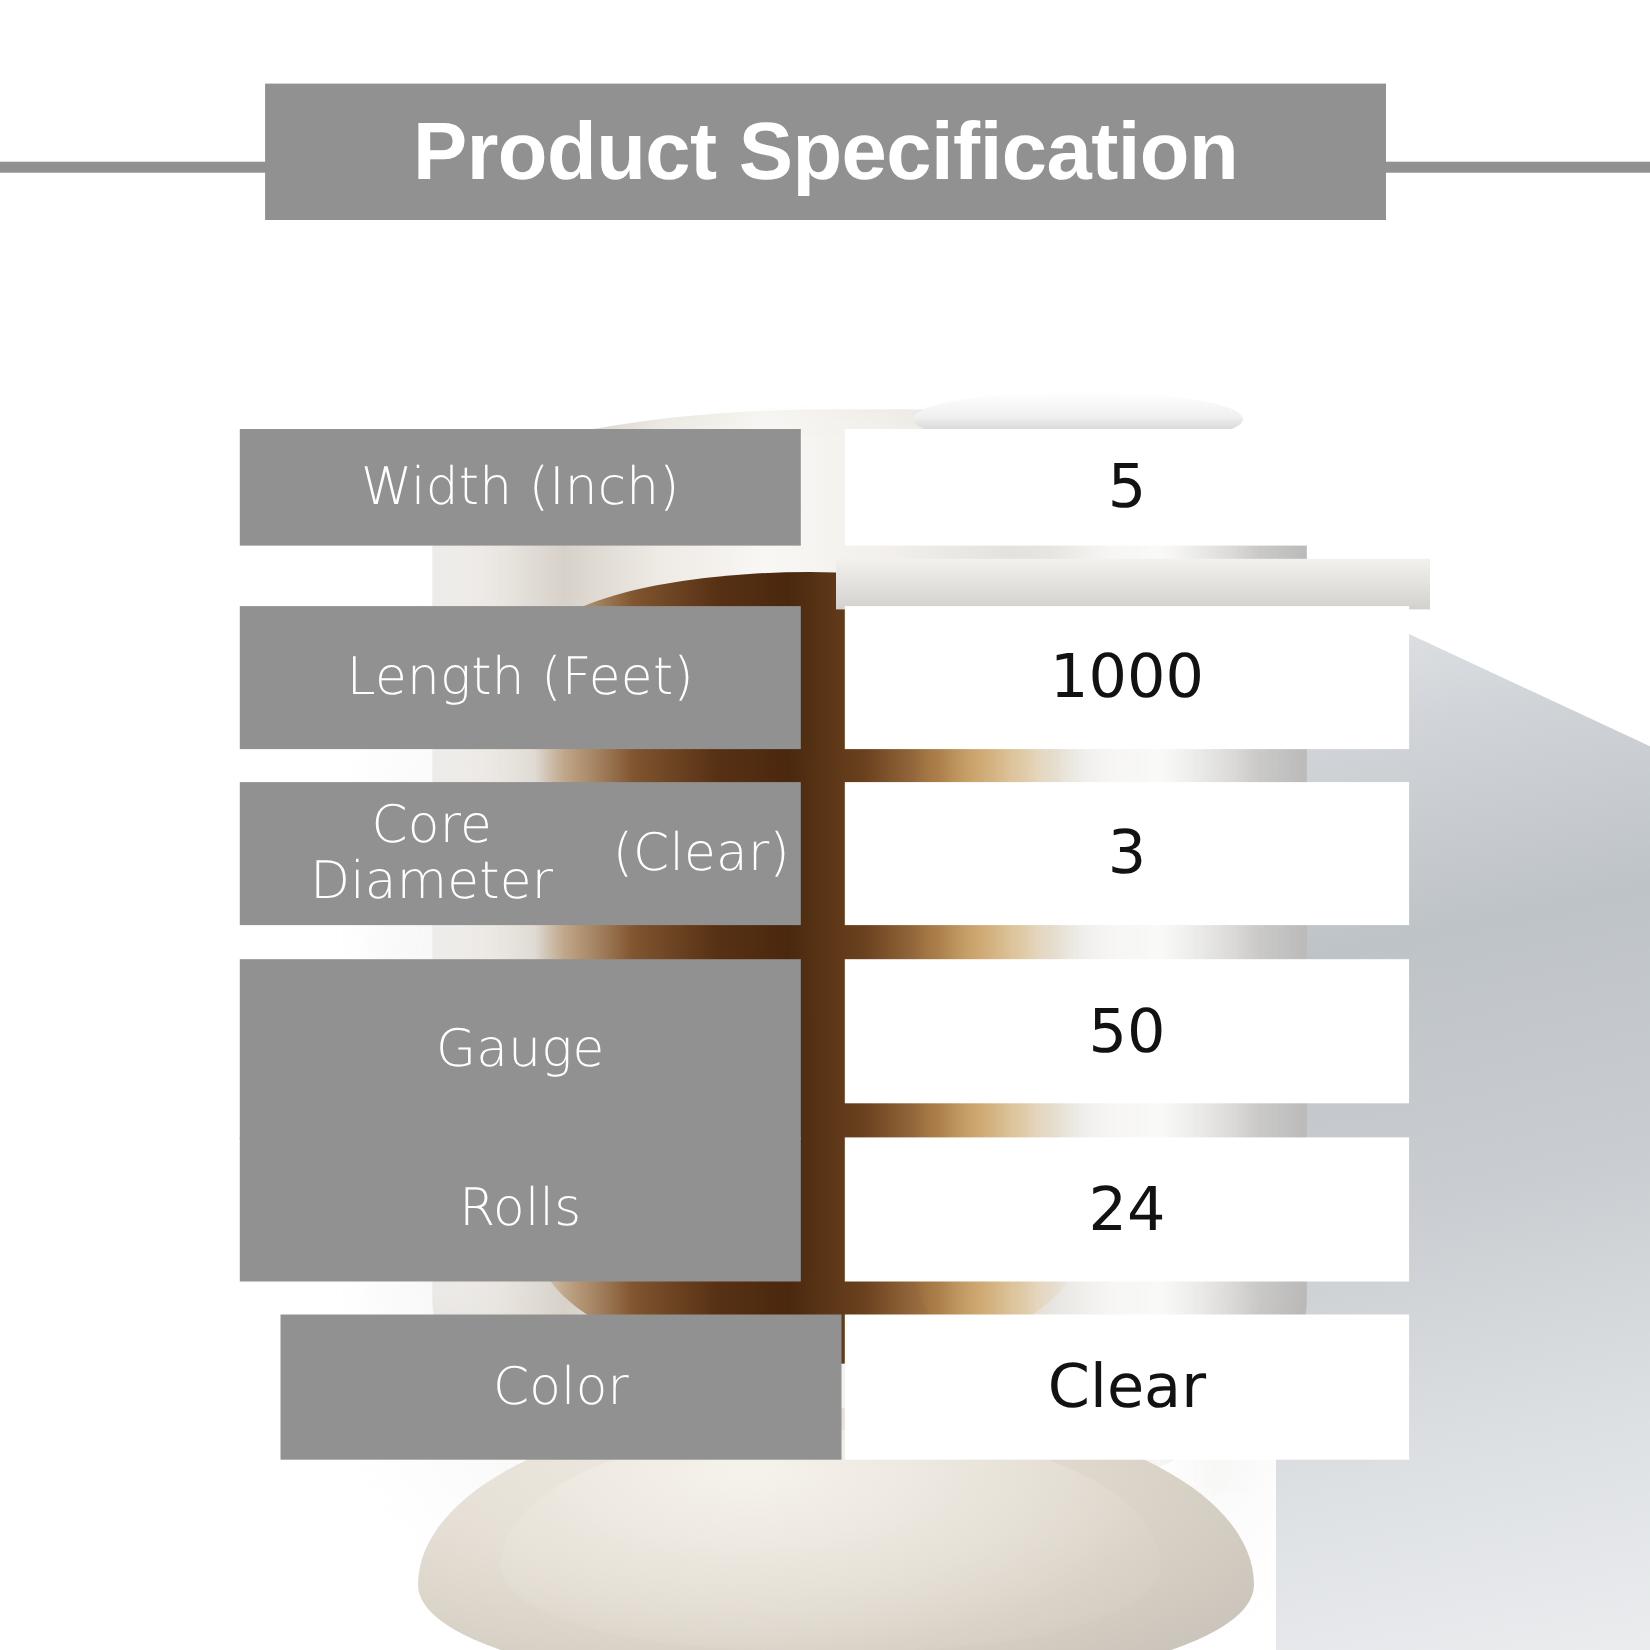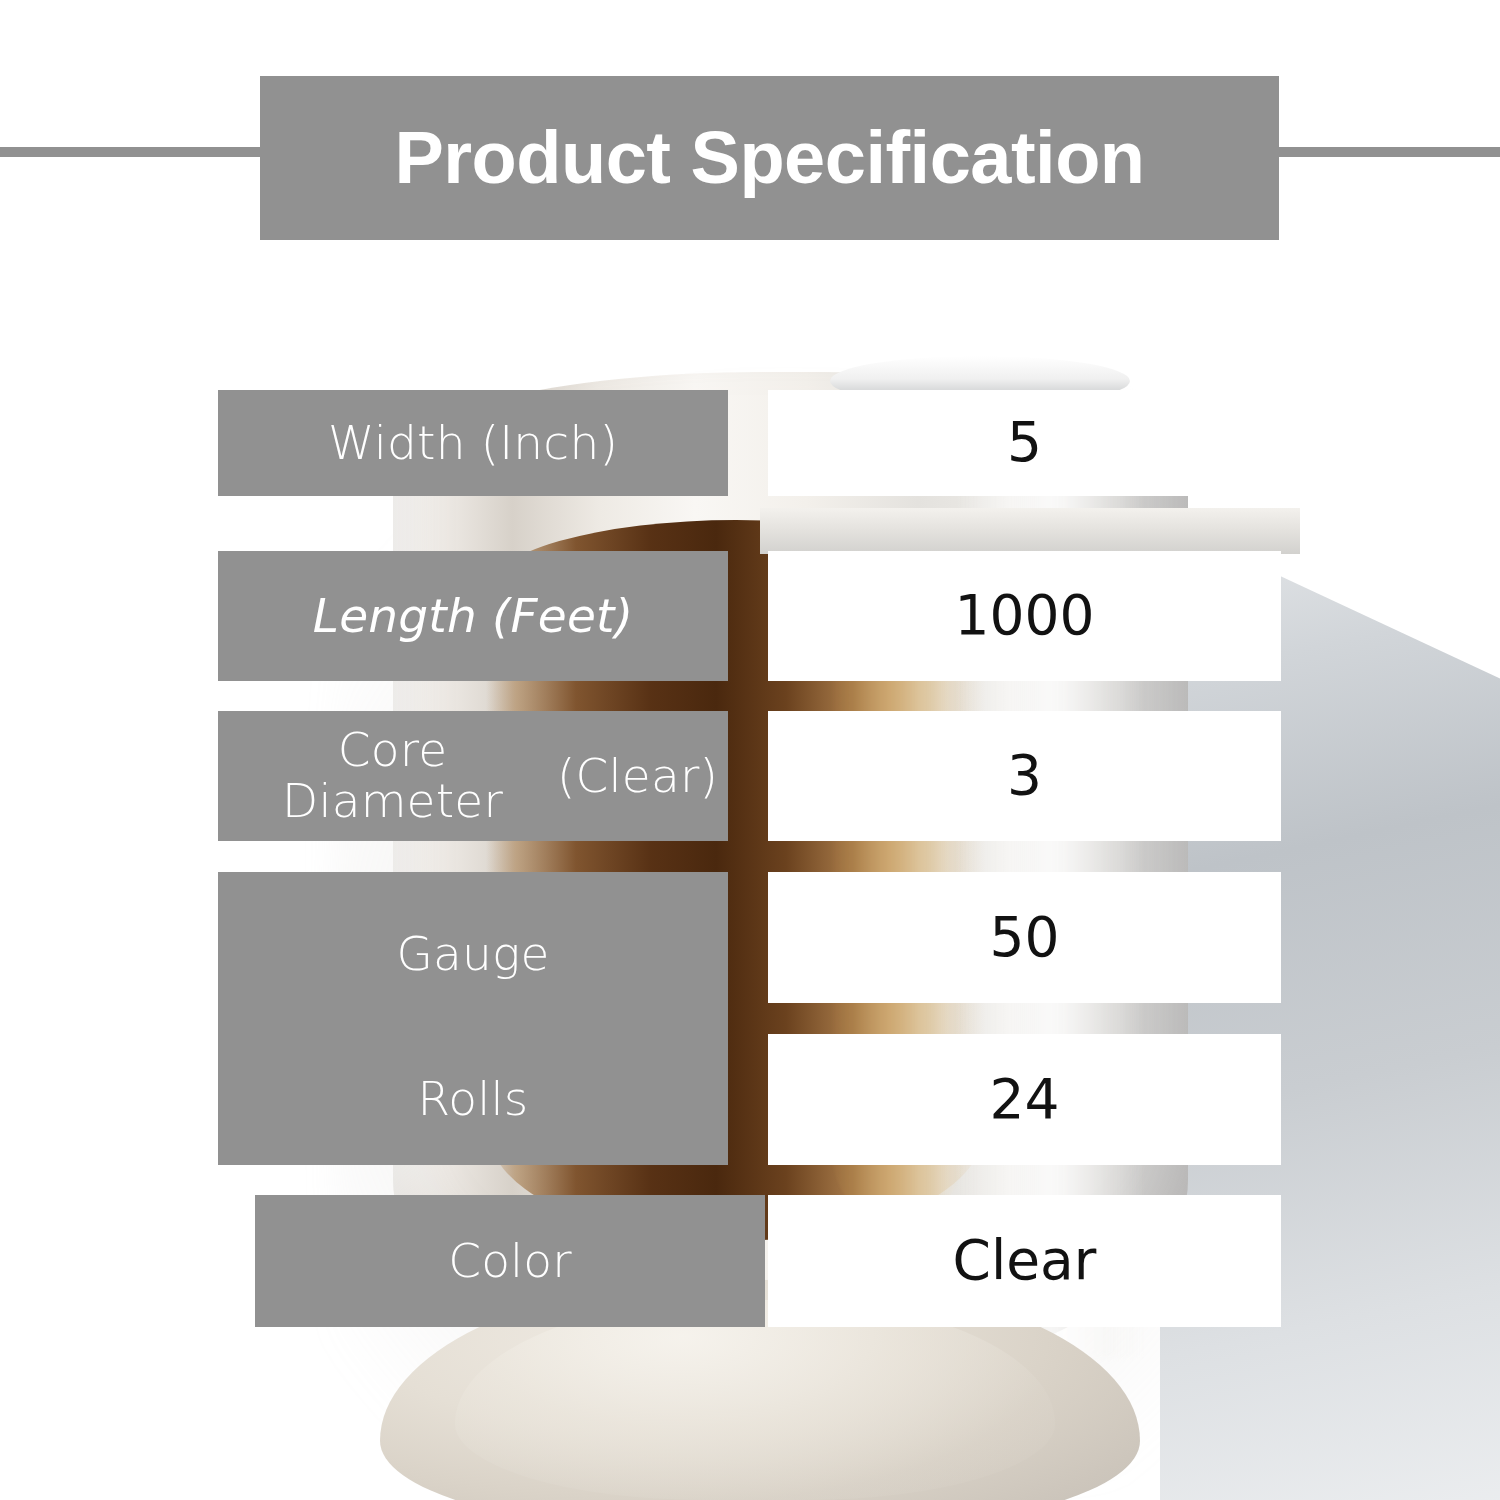--- a/index.html
+++ b/index.html
@@ -223,27 +223,26 @@
     width: 1500px;
     height: 10px;
     background: #919191;
     z-index: 2;
   }
   .header-banner {
     position: absolute;
     left: 241px;
     top: 76px;
     width: 1019px;
-    height: 164px;
+    height: 124px;
     background: #919191;
     z-index: 3;
     display: flex;
     align-items: center;
     justify-content: center;
-    margin-left: 19px;
   }
   .header-title {
     color: #ffffff;
     font-size: 74px;
     font-weight: 700;
     letter-spacing: -0.5px;
     line-height: 1;
     white-space: nowrap;
     font-family: "Liberation Sans", "DejaVu Sans", sans-serif;
   }
@@ -324,21 +323,21 @@
   </div>
 
   <div class="spec-table">
 
     <div class="spec-row">
       <div class="spec-label" style="top:390px; height:106px;">Width (Inch)</div>
       <div class="spec-value" style="top:390px; height:106px;">5</div>
     </div>
 
     <div class="spec-row">
-      <div class="spec-label" style="top:551px; height:130px;font-style:italic;">Length (Feet)</div>
+      <div class="spec-label" style="top:551px; height:130px;">Length (Feet)</div>
       <div class="spec-value" style="top:551px; height:130px;text-align:right;">1000</div>
     </div>
 
     <div class="spec-row">
       <div class="spec-label" style="top:711px; height:130px; flex-direction:row;">
         <span>Core Diameter</span>
         <span class="line2">(Clear)</span>
       </div>
       <div class="spec-value" style="top:711px; height:130px;">3</div>
     </div>

